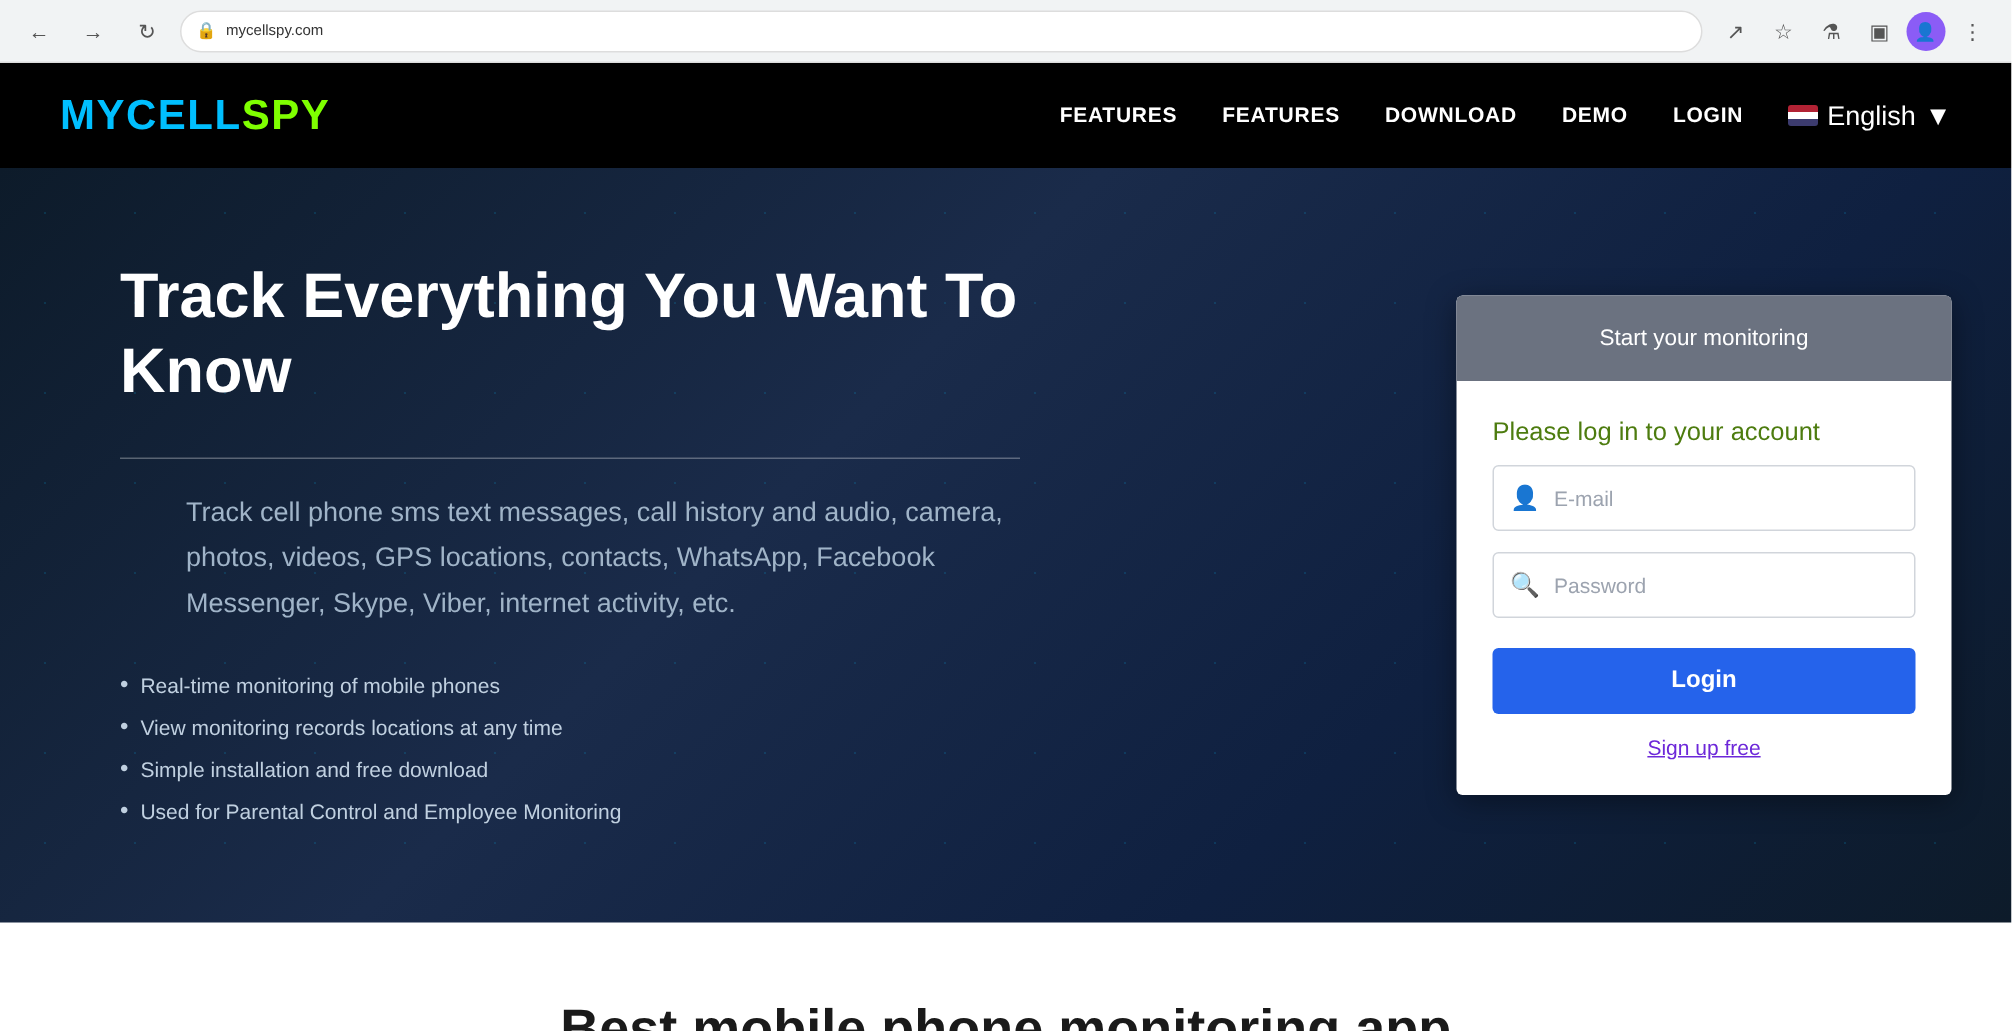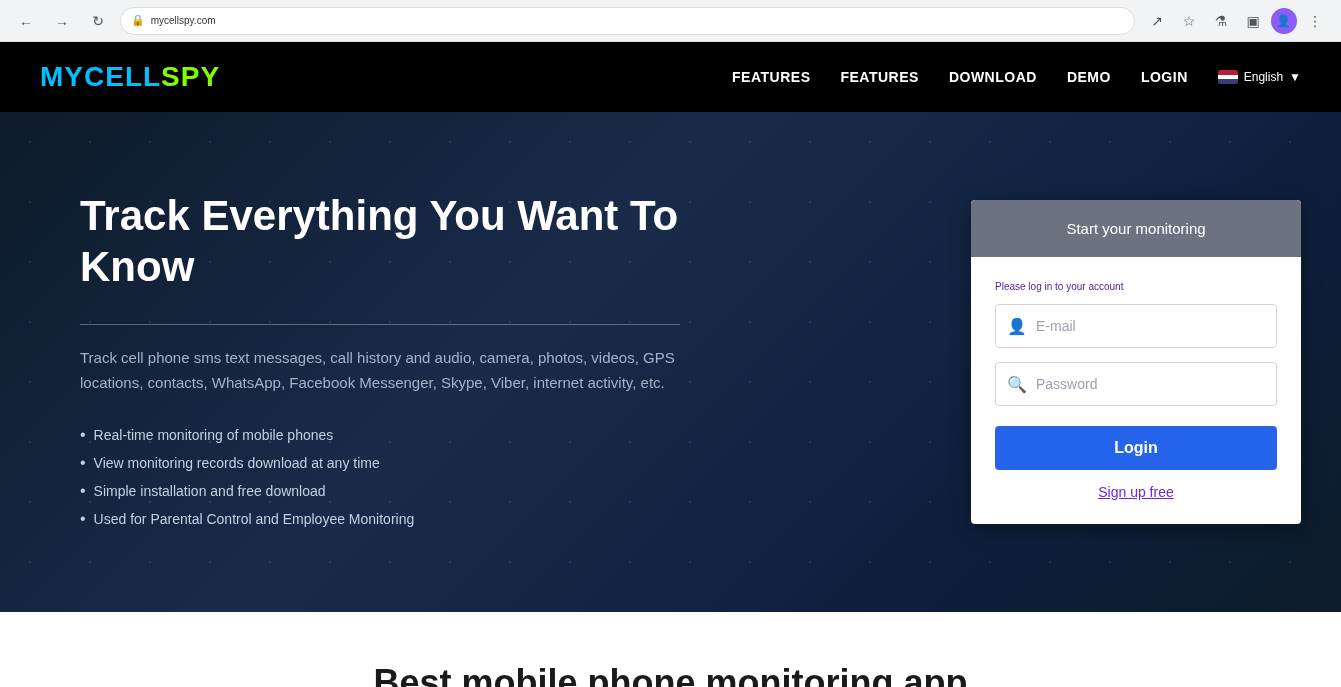--- a/index.html
+++ b/index.html
@@ -88,21 +88,21 @@
       text-decoration: none;
       font-size: 14px;
       font-weight: 600;
       letter-spacing: 0.5px;
     }
     .lang-selector {
       display: flex;
       align-items: center;
       gap: 6px;
       color: #fff;
-      font-size: 12px;
+      font-size: 18px;
       cursor: pointer;
     }
     .flag-icon {
       width: 20px; height: 14px;
       background: linear-gradient(to bottom, #b22234 33%, #fff 33%, #fff 66%, #3c3b6e 66%);
       border-radius: 2px;
       display: inline-block;
     }
 
     
@@ -138,23 +138,24 @@
       line-height: 1.2;
     }
     .hero-divider {
       width: 100%;
       height: 1px;
       background: rgba(255,255,255,0.3);
       margin-bottom: 20px;
     }
     .hero-description {
       color: #a0b4c8;
-      font-size: 15px;
+      font-size: 18px;
       line-height: 1.7;
       margin-bottom: 25px;
+      margin-left: 44px;
     }
     .hero-bullets {
       list-style: none;
       padding: 0;
     }
     .hero-bullets li {
       color: #c0d0e0;
       font-size: 14px;
       padding: 5px 0;
       display: flex;
@@ -183,22 +184,22 @@
       color: #fff;
       text-align: center;
       padding: 20px;
       font-size: 15px;
       font-weight: 500;
     }
     .login-card-body {
       padding: 24px;
     }
     .login-subtitle {
-      color: #4c1d95;
-      font-size: 10px;
+      color: #4d7c0f;
+      font-size: 17px;
       margin-bottom: 12px;
       text-align: left;
     }
     .input-group {
       position: relative;
       margin-bottom: 14px;
     }
     .input-icon {
       position: absolute;
       left: 12px;
@@ -299,21 +300,21 @@
   </ul>
 </nav>
 
 <section class="hero">
   <div class="hero-content">
     <h1 class="hero-title">Track Everything You Want To Know</h1>
     <div class="hero-divider"></div>
     <p class="hero-description">Track cell phone sms text messages, call history and audio, camera, photos, videos, GPS locations, contacts, WhatsApp, Facebook Messenger, Skype, Viber, internet activity, etc.</p>
     <ul class="hero-bullets">
       <li>Real-time monitoring of mobile phones</li>
-      <li>View monitoring records download at any time</li>
+      <li>View monitoring records locations at any time</li>
       <li>Simple installation and free download</li>
       <li>Used for Parental Control and Employee Monitoring</li>
     </ul>
   </div>
 
   <div class="login-card">
     <div class="login-card-header">Start your monitoring</div>
     <div class="login-card-body">
       <p class="login-subtitle">Please log in to your account</p>
       <div class="input-group">

